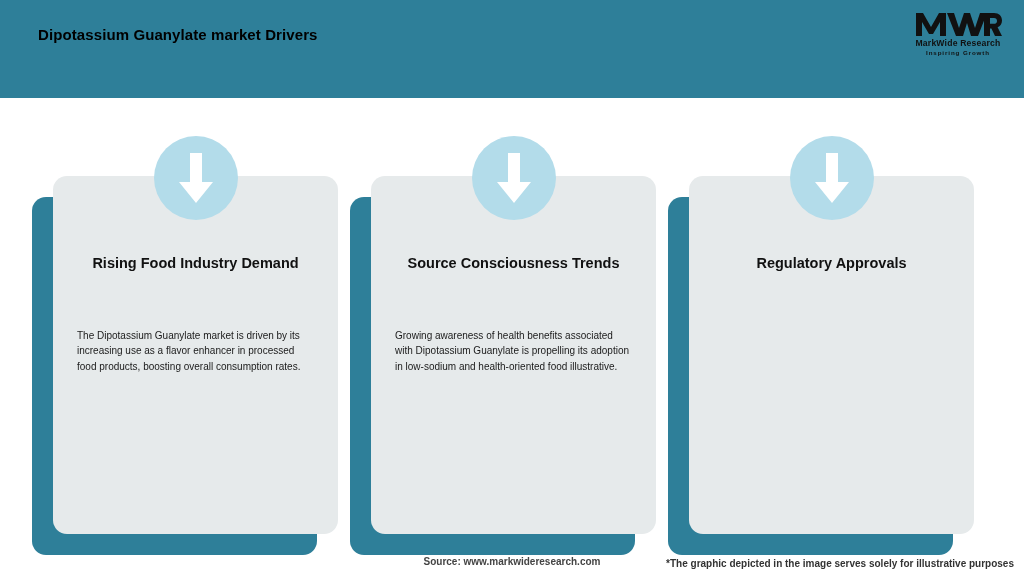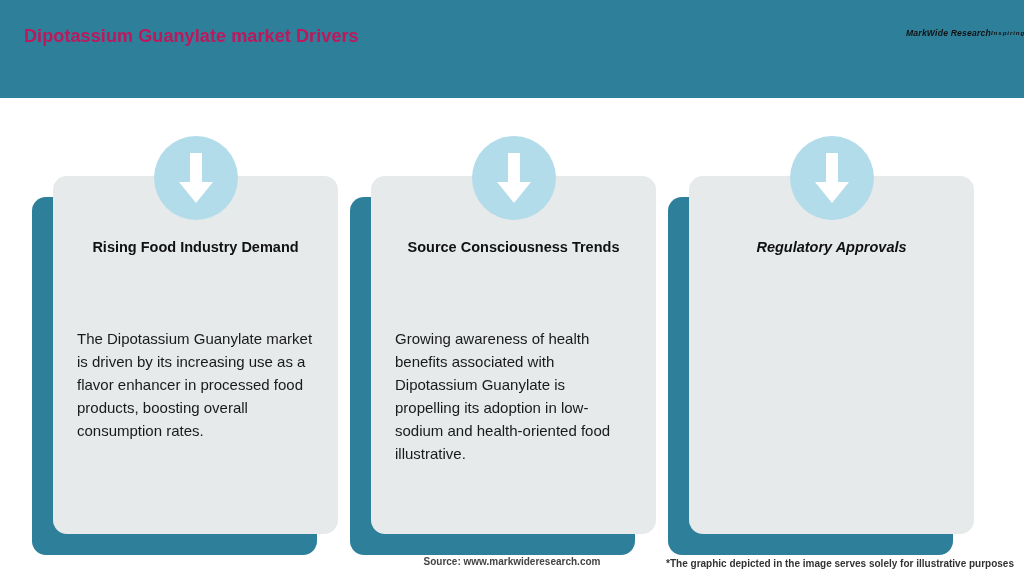--- a/index.html
+++ b/index.html
@@ -21,38 +21,37 @@
   
   .header-band {
     position:absolute;
     left:0; top:0;
     width:1024px; height:98px;
     background:#2e7f99;
   }
 
   .header-title {
     position:absolute;
-    left:24px; top:26px;
-    font-size:18px;
-    font-weight:bold;
-    color:#be185d;
+    left:38px; top:26px;
+    font-size:15px;
+    font-weight:bold;
+    color:#000000;
     letter-spacing:0.1px;
     white-space:nowrap;
   }
 
   
   .logo {
     position:absolute;
     right:14px; top:8px;
     width:104px; height:48px;
     display:flex;
-    flex-direction:row;
+    flex-direction:column;
     align-items:center;
-    justify-content:flex-start;
-    font-style:italic;
+    justify-content:flex-end;
   }
   .logo-mark { display:block; }
   .logo-name {
     font-size:8.6px;
     font-weight:bold;
     color:#111111;
     letter-spacing:0.2px;
     margin-top:1px;
     white-space:nowrap;
   }
@@ -64,21 +63,21 @@
     margin-top:1px;
     white-space:nowrap;
   }
 
   
   .cards { position:absolute; left:0; top:0; width:1024px; height:576px; }
 
   .card-unit { position:absolute; top:176px; width:285px; height:358px; }
   .card-unit.u1 { left:53px; }
   .card-unit.u2 { left:371px; }
-  .card-unit.u3 { left:689px;font-style:italic; }
+  .card-unit.u3 { left:689px; }
 
   
   .card-accent {
     position:absolute;
     left:-21px; top:21px;
     width:285px; height:358px;
     background:#2e7f99;
     border-radius:14px;
   }
 
@@ -101,33 +100,33 @@
     display:flex;
     align-items:center;
     justify-content:center;
     z-index:3;
   }
   .arrow-badge svg { display:block; }
 
   .card-title {
     position:absolute;
     left:14px; right:14px;
-    top:62px;
+    top:78px;
     text-align:center;
     font-size:14.5px;
     font-weight:bold;
     color:#111111;
     line-height:1.25;
   }
 
   .card-text {
     position:absolute;
     left:24px; right:24px;
     top:152px;
-    font-size:15px;
+    font-size:10px;
     color:#1a1a1a;
     line-height:1.53;
     text-align:left;
   }
 
   
   .footer-source {
     position:absolute;
     left:0; right:0;
     top:556px;

